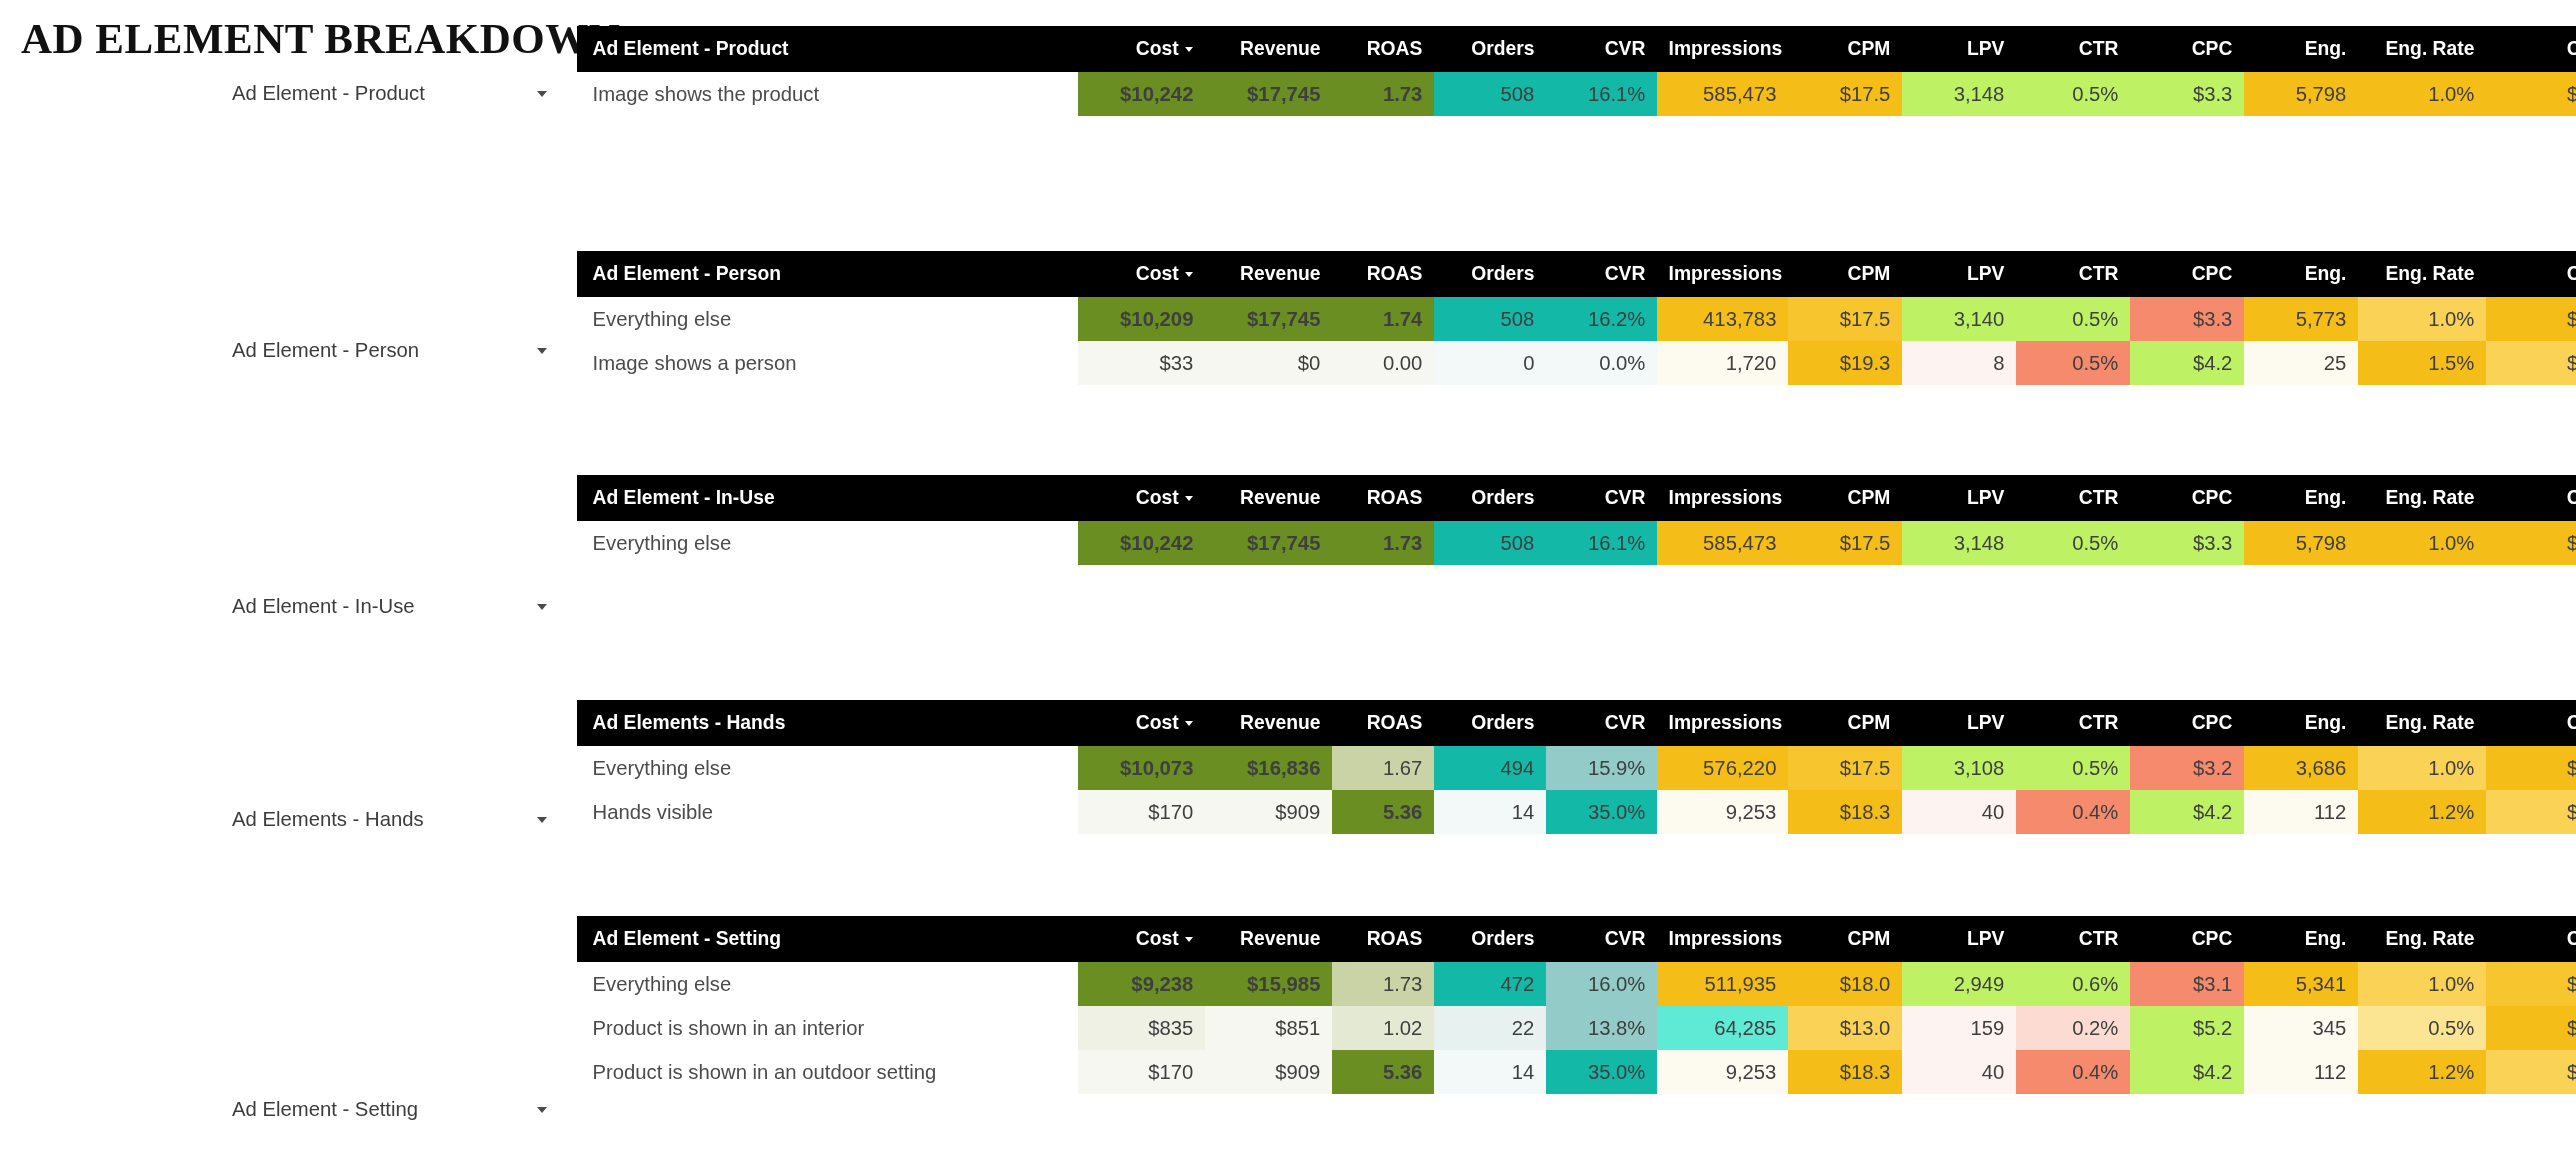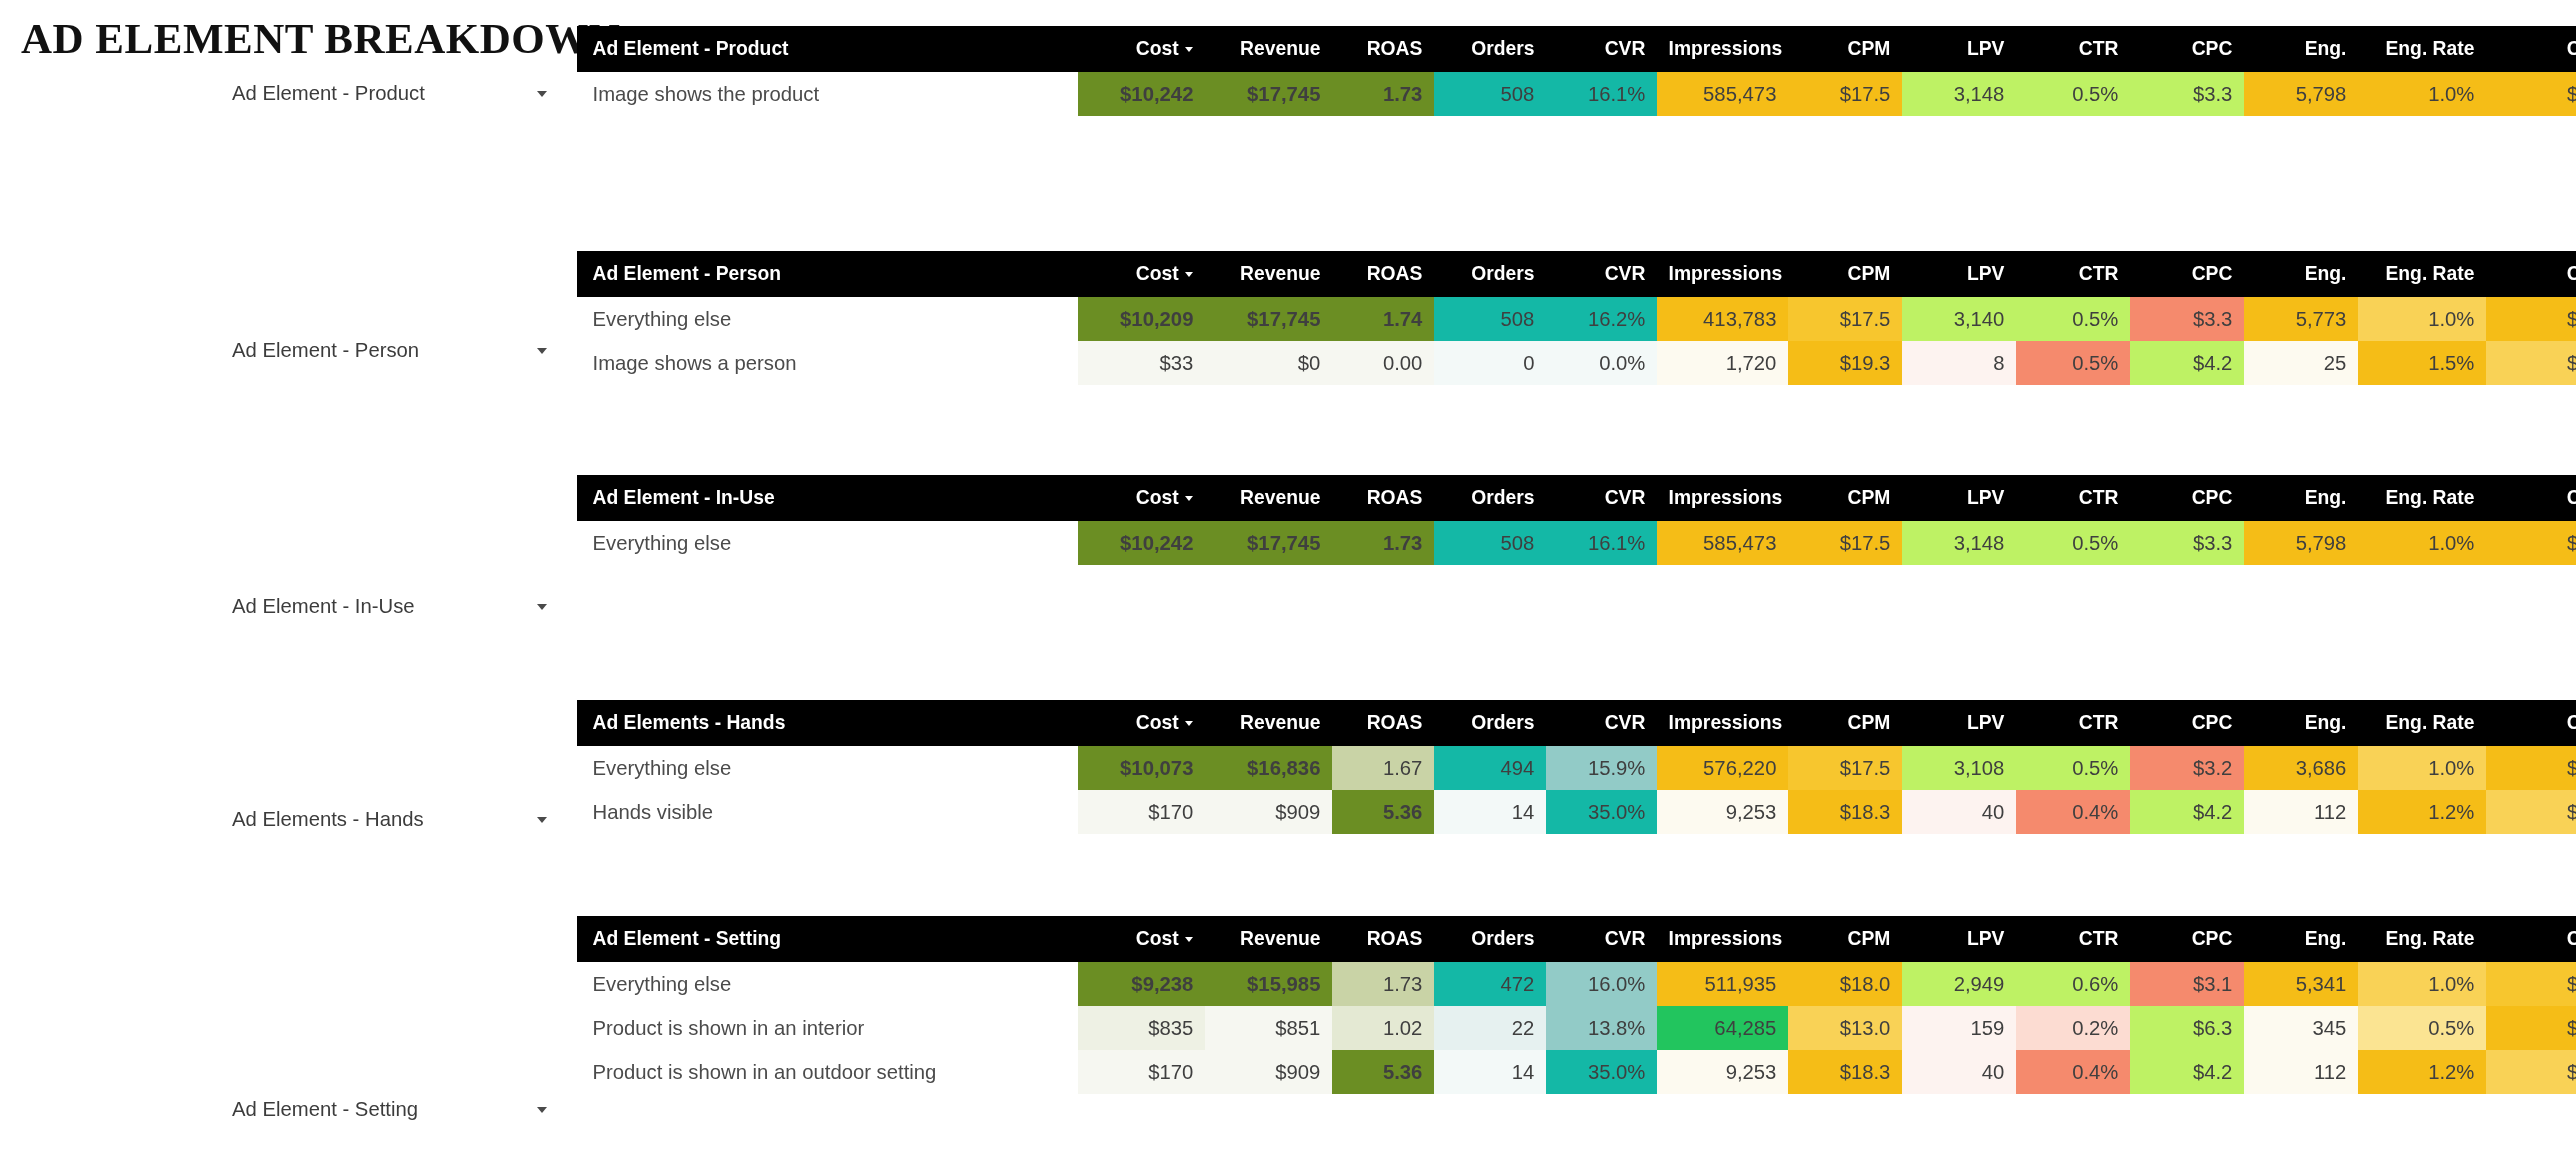--- a/index.html
+++ b/index.html
@@ -128,21 +128,21 @@
 
   .t5{background:#14b8a6;color:#ffffff;}
   .t3{background:#92cbc7;color:#3f3f3f;}
   .t1{background:#e6f1f0;color:#3f3f3f;}
   .t0{background:#f3f9f8;color:#3f3f3f;}
 
   .a5{background:#f5bd17;color:#6b5200;}
   .a4{background:#f7c62e;color:#6b5200;}
   .a3{background:#f9d256;color:#6b5200;}
   .a2{background:#fbe492;color:#6b5200;}
-  .a1{background:#22c55e;color:#5e5e5e;margin-top:32px;}
+  .a1{background:#5eead4;color:#5e5e5e;margin-top:32px;}
   .a0{background:#fdfaf0;color:#5e5e5e;}
 
   .r5{background:#bef264;color:#5a1400;}
   .r3{background:#f58a6d;color:#5a1400;}
   .r1{background:#fcdcd2;color:#5e5e5e;}
   .r0{background:#fdf3f0;color:#5e5e5e;}
 </style>
 </head>
 <body>
 
@@ -476,21 +476,21 @@
           <td class="dim-cell">Product is shown in an interior</td>
           <td class="g1">$835</td>
           <td class="g0">$851</td>
           <td class="g2">1.02</td>
           <td class="t1">22</td>
           <td class="t3">13.8%</td>
           <td class="a1">64,285</td>
           <td class="a3">$13.0</td>
           <td class="r0">159</td>
           <td class="r1">0.2%</td>
-          <td class="r5">$6.3</td>
+          <td class="r5">$5.2</td>
           <td class="a0">345</td>
           <td class="a2">0.5%</td>
           <td class="a5">$2.4</td>
         </tr>
         <tr>
           <td class="dim-cell">Product is shown in an outdoor setting</td>
           <td class="g0">$170</td>
           <td class="g0">$909</td>
           <td class="g5">5.36</td>
           <td class="t0">14</td>

